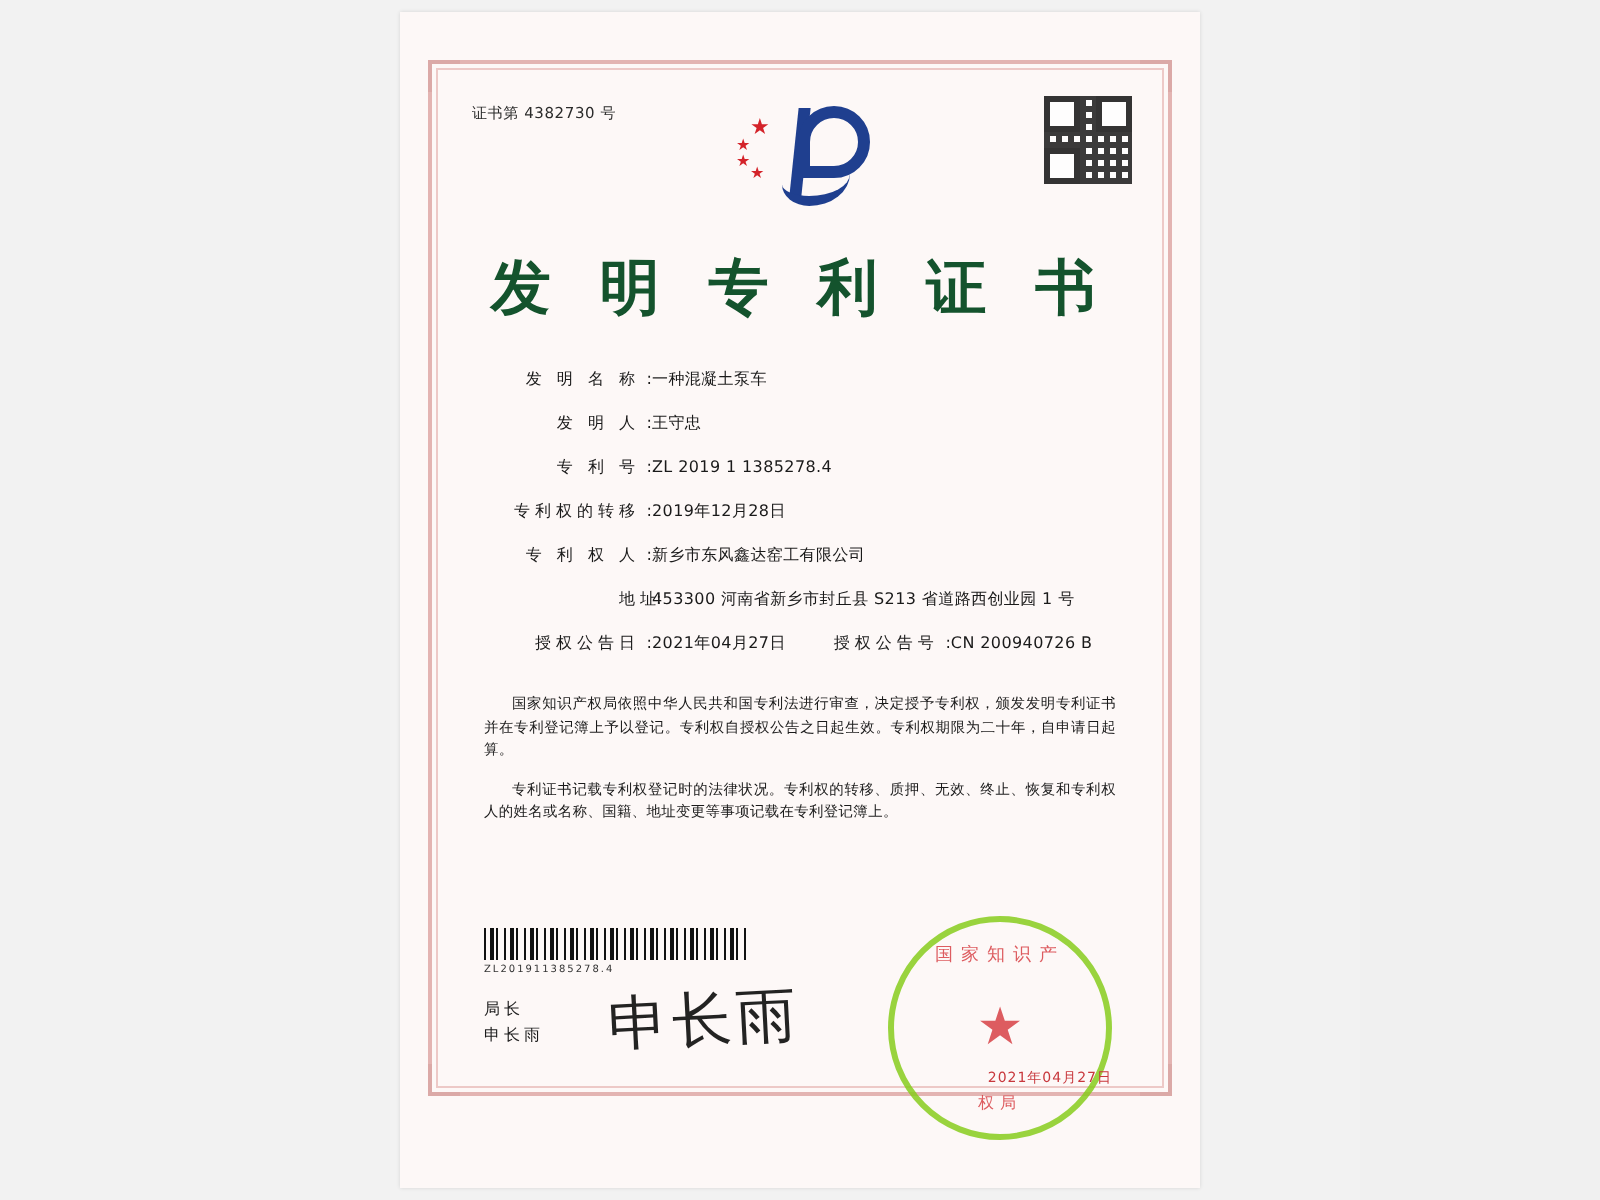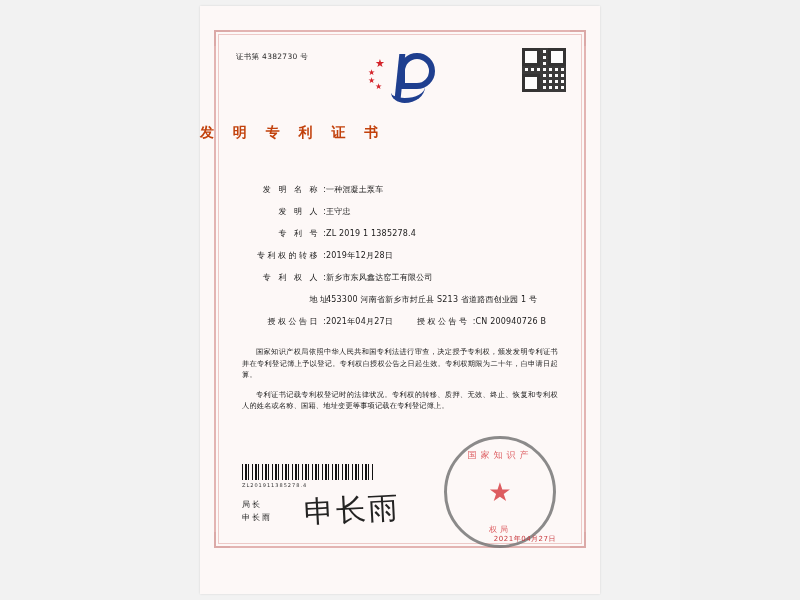--- a/index.html
+++ b/index.html
@@ -137,23 +137,24 @@
   }
   .star.s1 { left: 8px;  top: 0px;  font-size: 11px; }
   .star.s2 { left: 1px;  top: 9px;  }
   .star.s3 { left: 1px;  top: 17px; }
   .star.s4 { left: 8px;  top: 23px; }
 
   .title {
     position: absolute;
     left: 0; right: 0;
     top: 118px;
-    font-size: 14px;
+    text-align: center;
+    font-size: 30px;
     letter-spacing: 7px;
-    color: #c2410c;
+    color: #14532d;
     font-weight: bold;
     font-family: "DejaVu Sans", sans-serif;
   }
 
   .fields {
     position: absolute;
     left: 42px;
     right: 42px;
     top: 178px;
     font-size: 8px;
@@ -239,24 +240,24 @@
     color: #111;
     font-family: "DejaVu Serif", serif;
     letter-spacing: 2px;
     transform: rotate(-3deg);
     opacity: .92;
   }
 
   .seal {
     position: absolute;
     right: 44px;
-    top: 430px;
+    top: 452px;
     width: 106px;
     height: 106px;
-    border: 3px solid #737373;
+    border: 3px solid #84cc16;
     border-radius: 50%;
     color: #d63a3f;
     opacity: .82;
   }
   .seal .seal-inner-star {
     position: absolute;
     left: 50%;
     top: 50%;
     transform: translate(-50%,-50%);
     font-size: 26px;

